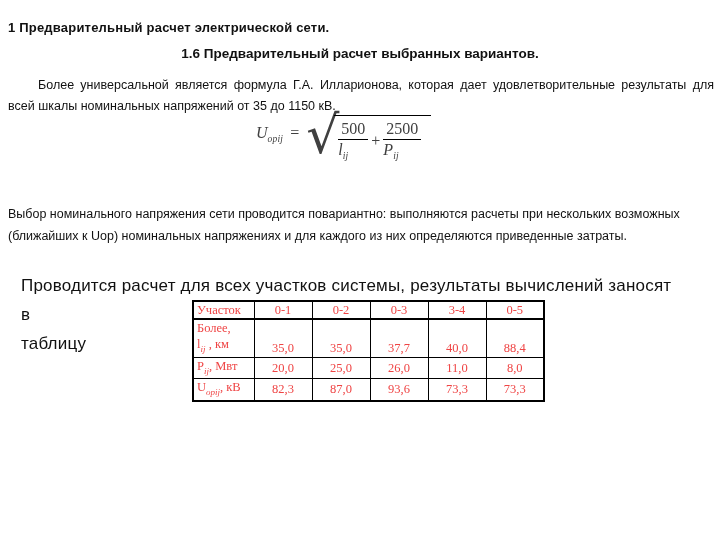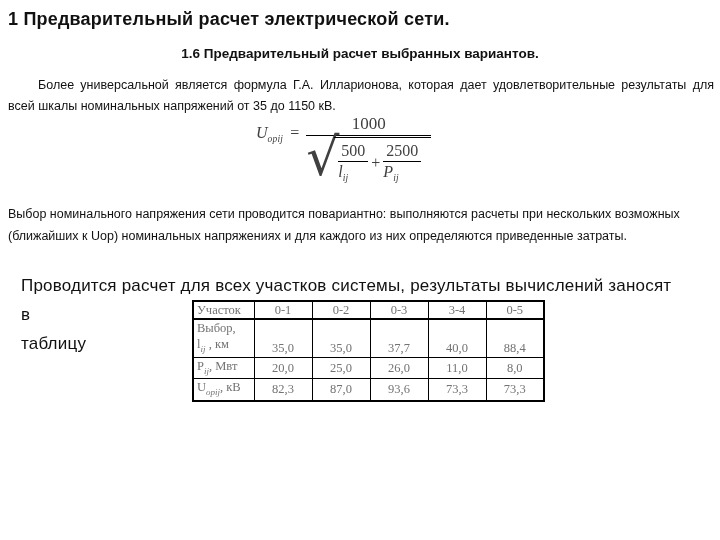--- a/index.html
+++ b/index.html
@@ -8,22 +8,22 @@
     position: relative;
     width: 720px;
     height: 540px;
     background: #ffffff;
     color: #111111;
     font-family: "Liberation Sans", sans-serif;
     overflow: hidden;
   }
   .title {
     position: absolute;
-    left: 8px; top: 9px;
-    font-size: 18px;
+    left: 8px; top: 20px;
+    font-size: 13px;
     font-weight: bold;
     letter-spacing: 0.2px;
   }
   .subtitle {
     position: absolute;
     left: 0; top: 46px;
     width: 720px;
     text-align: center;
     font-size: 13.5px;
     font-weight: bold;
@@ -111,21 +111,21 @@
   }
   .ifrac-den { padding-top: 1px; font-style: italic; }
   .f-plus { margin-top: 12px; padding: 0 3px; }
   
   .results-table {
     position: absolute;
     left: 192px; top: 300px;
     border-collapse: collapse;
     font-family: "Liberation Serif", serif;
     font-size: 12.5px;
-    color: #737373;
+    color: #ef4444;
   }
   .results-table td {
     border: 1px solid #000;
     padding: 0 2px;
     line-height: 16px;
     text-align: center;
     vertical-align: middle;
   }
   .results-table { border: 2px solid #000; }
   .results-table tr.hdr td { height: 17px; border-bottom: 2px solid #000; }
@@ -152,21 +152,20 @@
   <div class="title">1 Предварительный расчет электрической сети.</div>
 
   <div class="subtitle">1.6 Предварительный расчет выбранных вариантов.</div>
 
   <div class="para p1">Более универсальной является формула Г.А. Илларионова, которая дает удовлетворительные результаты для всей шкалы номинальных напряжений от 35 до 1150 кВ.</div>
 
   <div class="formula">
     <span class="f-lhs"><span>U</span><sub>орij</sub></span>
     <span class="f-eq">=</span>
     <span class="f-frac">
-      <span class="f-num">1000</span>
       <span class="f-rad">
         <span class="rad-sign">√</span>
         <span class="rad-body">
           <span class="ifrac">
             <span class="ifrac-num">500</span>
             <span class="ifrac-den"><span>l</span><sub>ij</sub></span>
           </span>
           <span class="f-plus">+</span>
           <span class="ifrac">
             <span class="ifrac-num">2500</span>
@@ -189,21 +188,21 @@
         <tr class="hdr">
       <td class="lbl">Участок</td>
       <td class="c">0-1</td>
       <td class="c">0-2</td>
       <td class="c">0-3</td>
       <td class="c">3-4</td>
       <td class="c">0-5</td>
     </tr>
     <tr class="r-len">
       <td class="lbl">
-        <span>Выбор,</span><br>
+        <span>Более,</span><br>
         <span>l</span><sub>ij</sub><span> , км</span>
       </td>
       <td class="c">35,0</td>
       <td class="c">35,0</td>
       <td class="c">37,7</td>
       <td class="c">40,0</td>
       <td class="c">88,4</td>
     </tr>
     <tr class="r-p">
       <td class="lbl">

